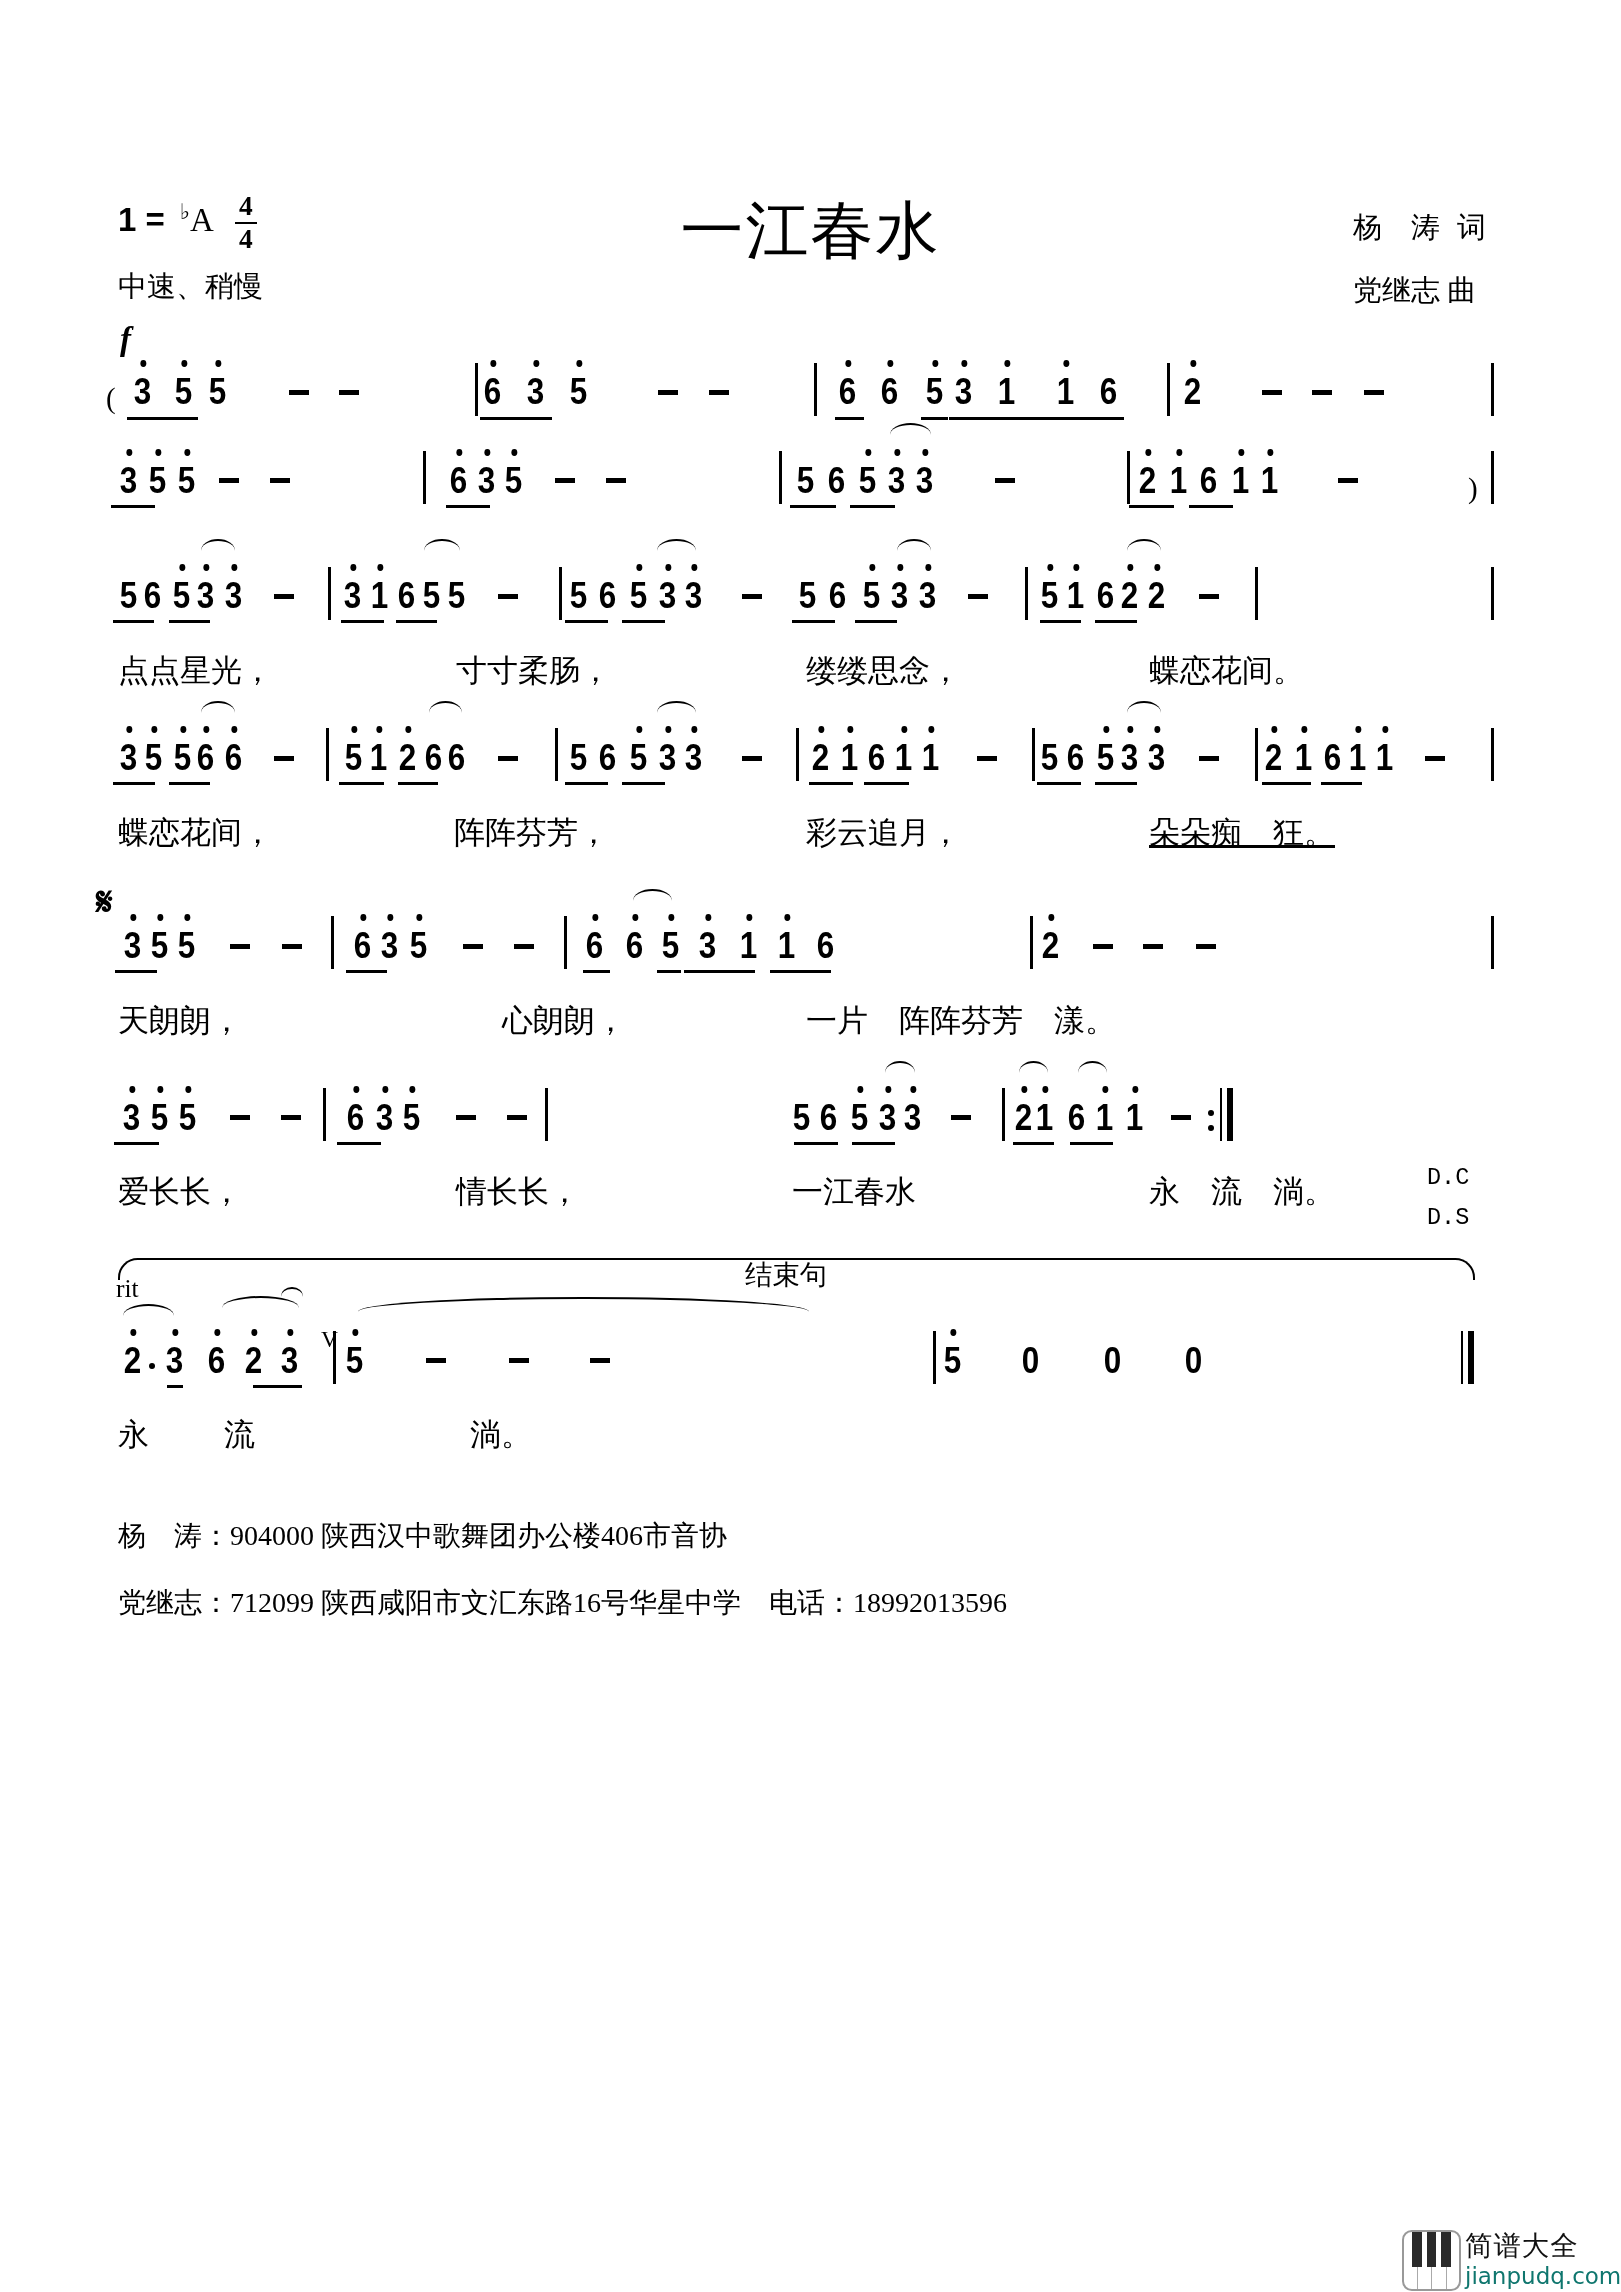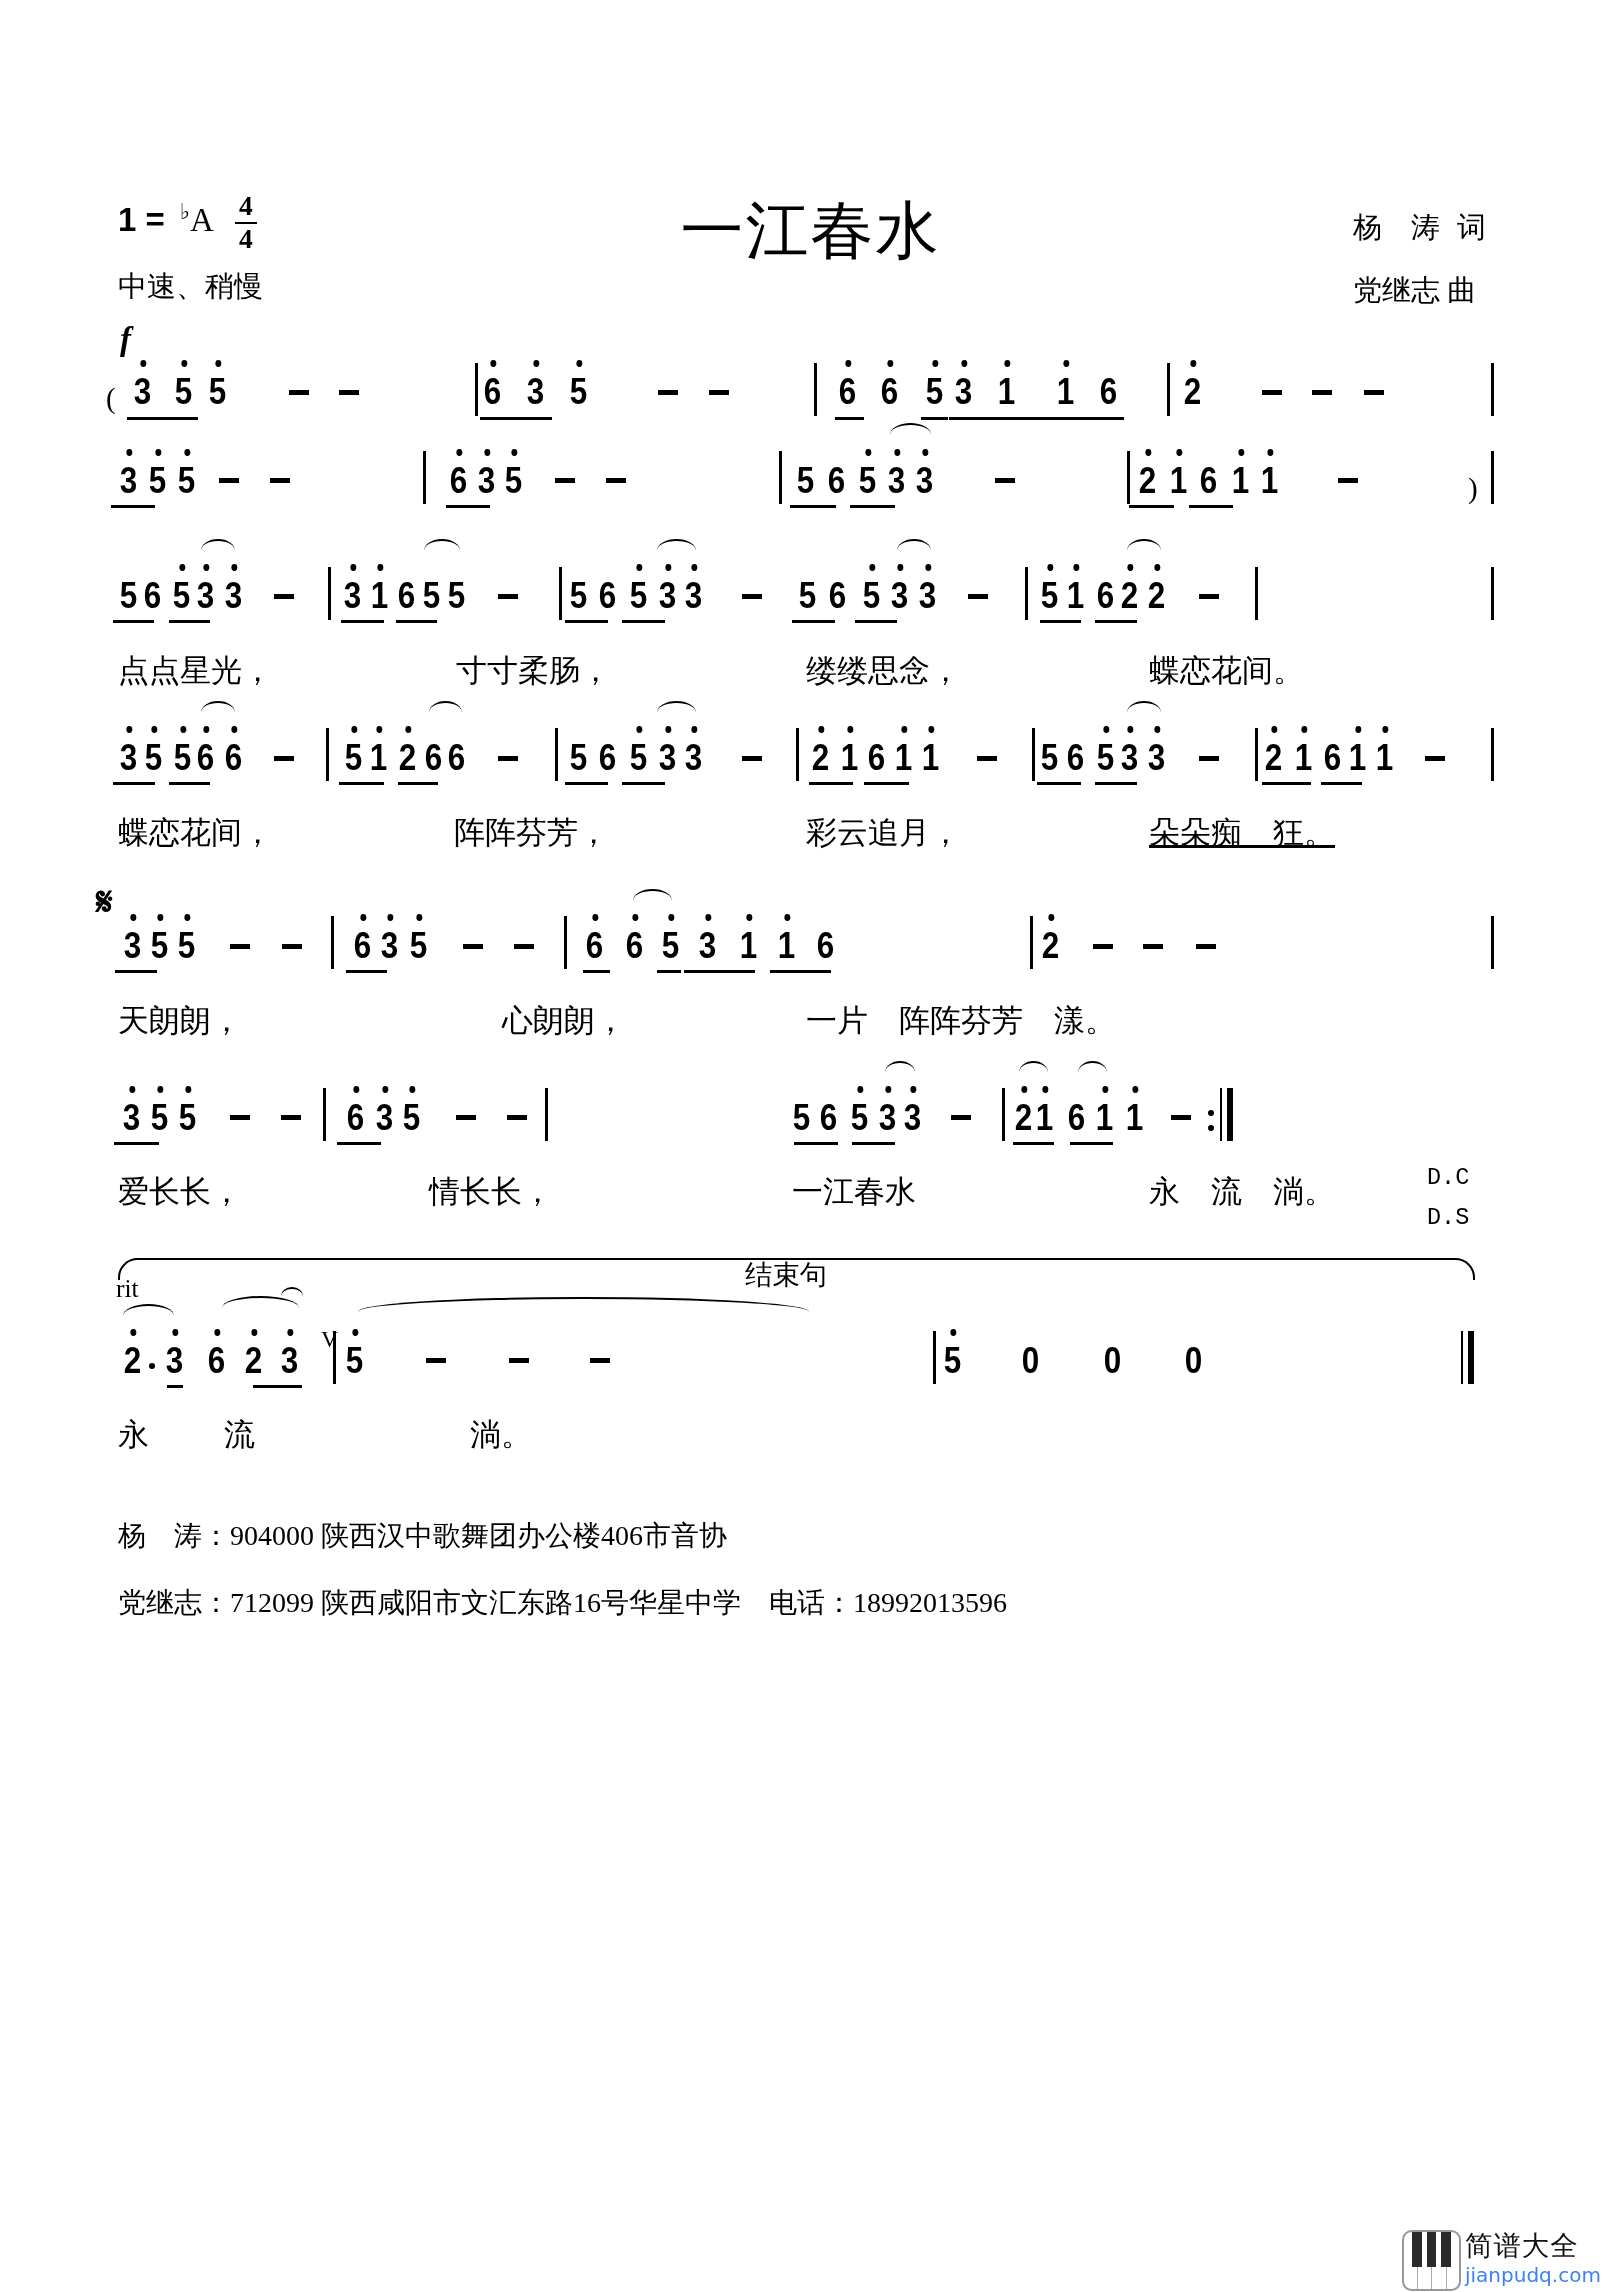--- a/index.html
+++ b/index.html
@@ -27,21 +27,21 @@
   .lyric { position:absolute; font-size:31px; white-space:pre; }
   .paren { position:absolute; font-size:29px; font-weight:normal; }
   .segno { position:absolute; font-size:39px; font-weight:bold; font-family:"DejaVu Serif",serif; }
   .small { position:absolute; font-size:23.5px; font-family:"Liberation Mono","DejaVu Sans Mono",monospace; }
   .footer { position:absolute; left:118px; font-size:28px; white-space:pre; }
   .logo { position:absolute; left:1402px; top:2228px; width:206px; height:61px; }
   .logo .keys { position:absolute; left:0; top:2px; width:55px; height:57px; border:2px solid #999; border-radius:9.8px; background:#fff; overflow:hidden; }
   .logo .bk { position:absolute; top:0; width:9.8px; height:35px; background:#2a2a2a; }
   .logo .wl { position:absolute; top:35px; width:1px; height:21.6px; background:#aaa; }
   .logo .cn { position:absolute; left:63px; top:0; font-family:"DejaVu Sans",sans-serif; font-size:27.4px; color:#111; letter-spacing:1px; }
-  .logo .en { position:absolute; left:63px; top:35px; font-family:"DejaVu Sans",sans-serif; font-size:20px; color:#3b82f6; }
+  .logo .en { position:absolute; left:63px; top:35px; font-family:"DejaVu Sans",sans-serif; font-size:23px; color:#0f766e; }
 </style>
 </head>
 <body>
 
 <div class="abs key"><span>1 = </span><span class="flat">♭</span><span class="keyA">A</span></div>
 <div class="abs timesig"><span>4</span><span class="bar"></span><span>4</span></div>
 <div class="abs title">一江春水</div>
 <div class="abs lyricist">杨　涛 词</div>
 <div class="abs composer">党继志 曲</div>
 <div class="abs tempo">中速、稍慢</div>
@@ -320,21 +320,21 @@
     <div class="lyric" style="left: 806px; top: 650px;">缕缕思念，</div>
     <div class="lyric" style="left: 1149px; top: 650px;">蝶恋花间。</div>
     <div class="lyric" style="left: 118px; top: 812px;">蝶恋花间，</div>
     <div class="lyric" style="left: 454px; top: 812px;">阵阵芬芳，</div>
     <div class="lyric" style="left: 806px; top: 812px;">彩云追月，</div>
     <div class="lyric" style="left: 1149px; top: 812px; text-decoration: underline;">朵朵痴　狂。</div>
     <div class="lyric" style="left: 118px; top: 1000px;">天朗朗，</div>
     <div class="lyric" style="left: 454px; top: 1000px; margin-left: 48px;">心朗朗，</div>
     <div class="lyric" style="left: 806px; top: 1000px;">一片　阵阵芬芳　漾。</div>
     <div class="lyric" style="left: 118px; top: 1171px;">爱长长，</div>
-    <div class="lyric" style="left: 429px; top: 1171px;">情长长，</div>
+    <div class="lyric" style="left: 456px; top: 1171px;">情长长，</div>
     <div class="lyric" style="left: 792px; top: 1171px;">一江春水</div>
     <div class="lyric" style="left: 1149px; top: 1171px;">永　流　淌。</div>
     <div class="lyric" style="left: 118px; top: 1414px;">永</div>
     <div class="lyric" style="left: 224px; top: 1414px;">流</div>
     <div class="lyric" style="left: 470px; top: 1414px;">淌。</div>
   </div>
 
 <div class="paren" style="left:106px;top:382px;">(</div>
 <div class="paren" style="left:1468px;top:472px;">)</div>
 <div class="segno" style="left:96px;top:878px;">𝄋</div>

